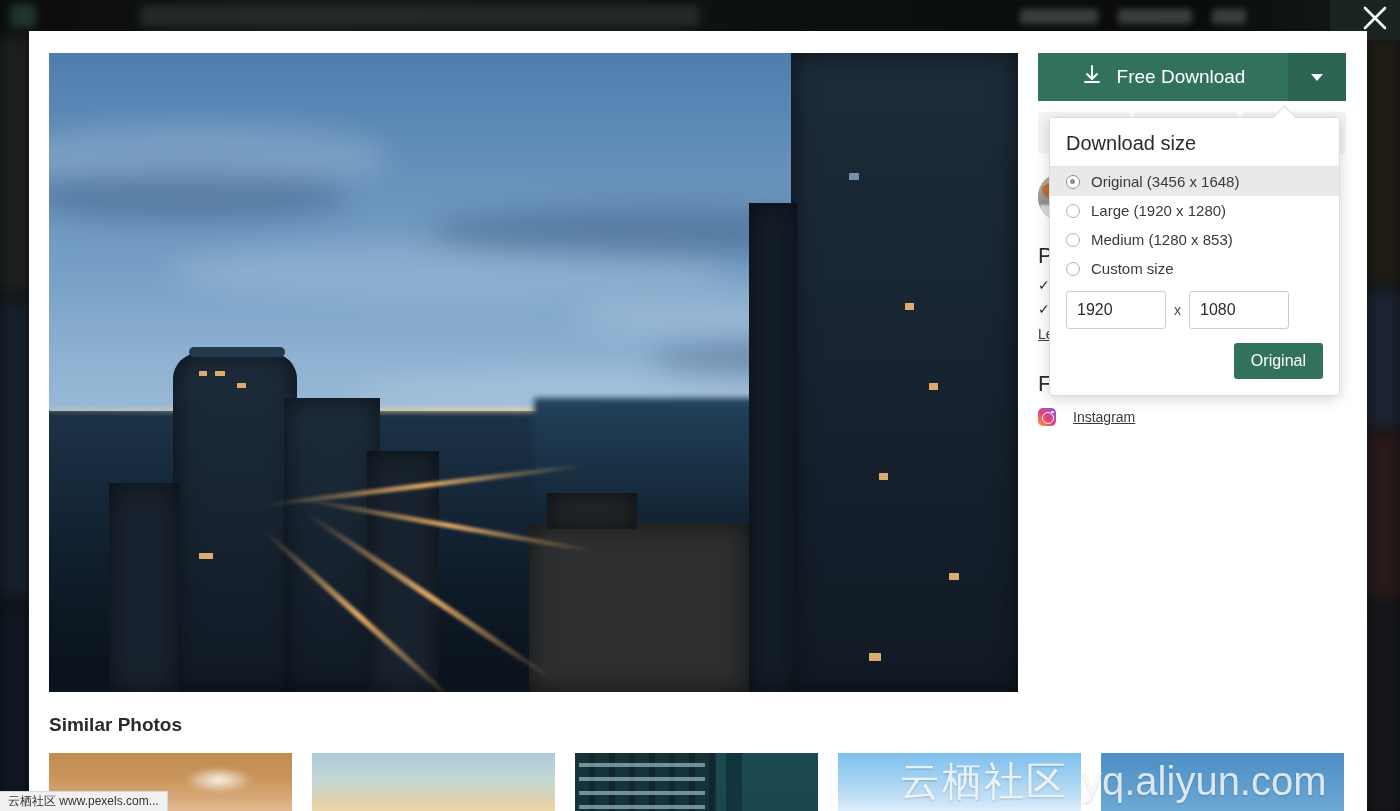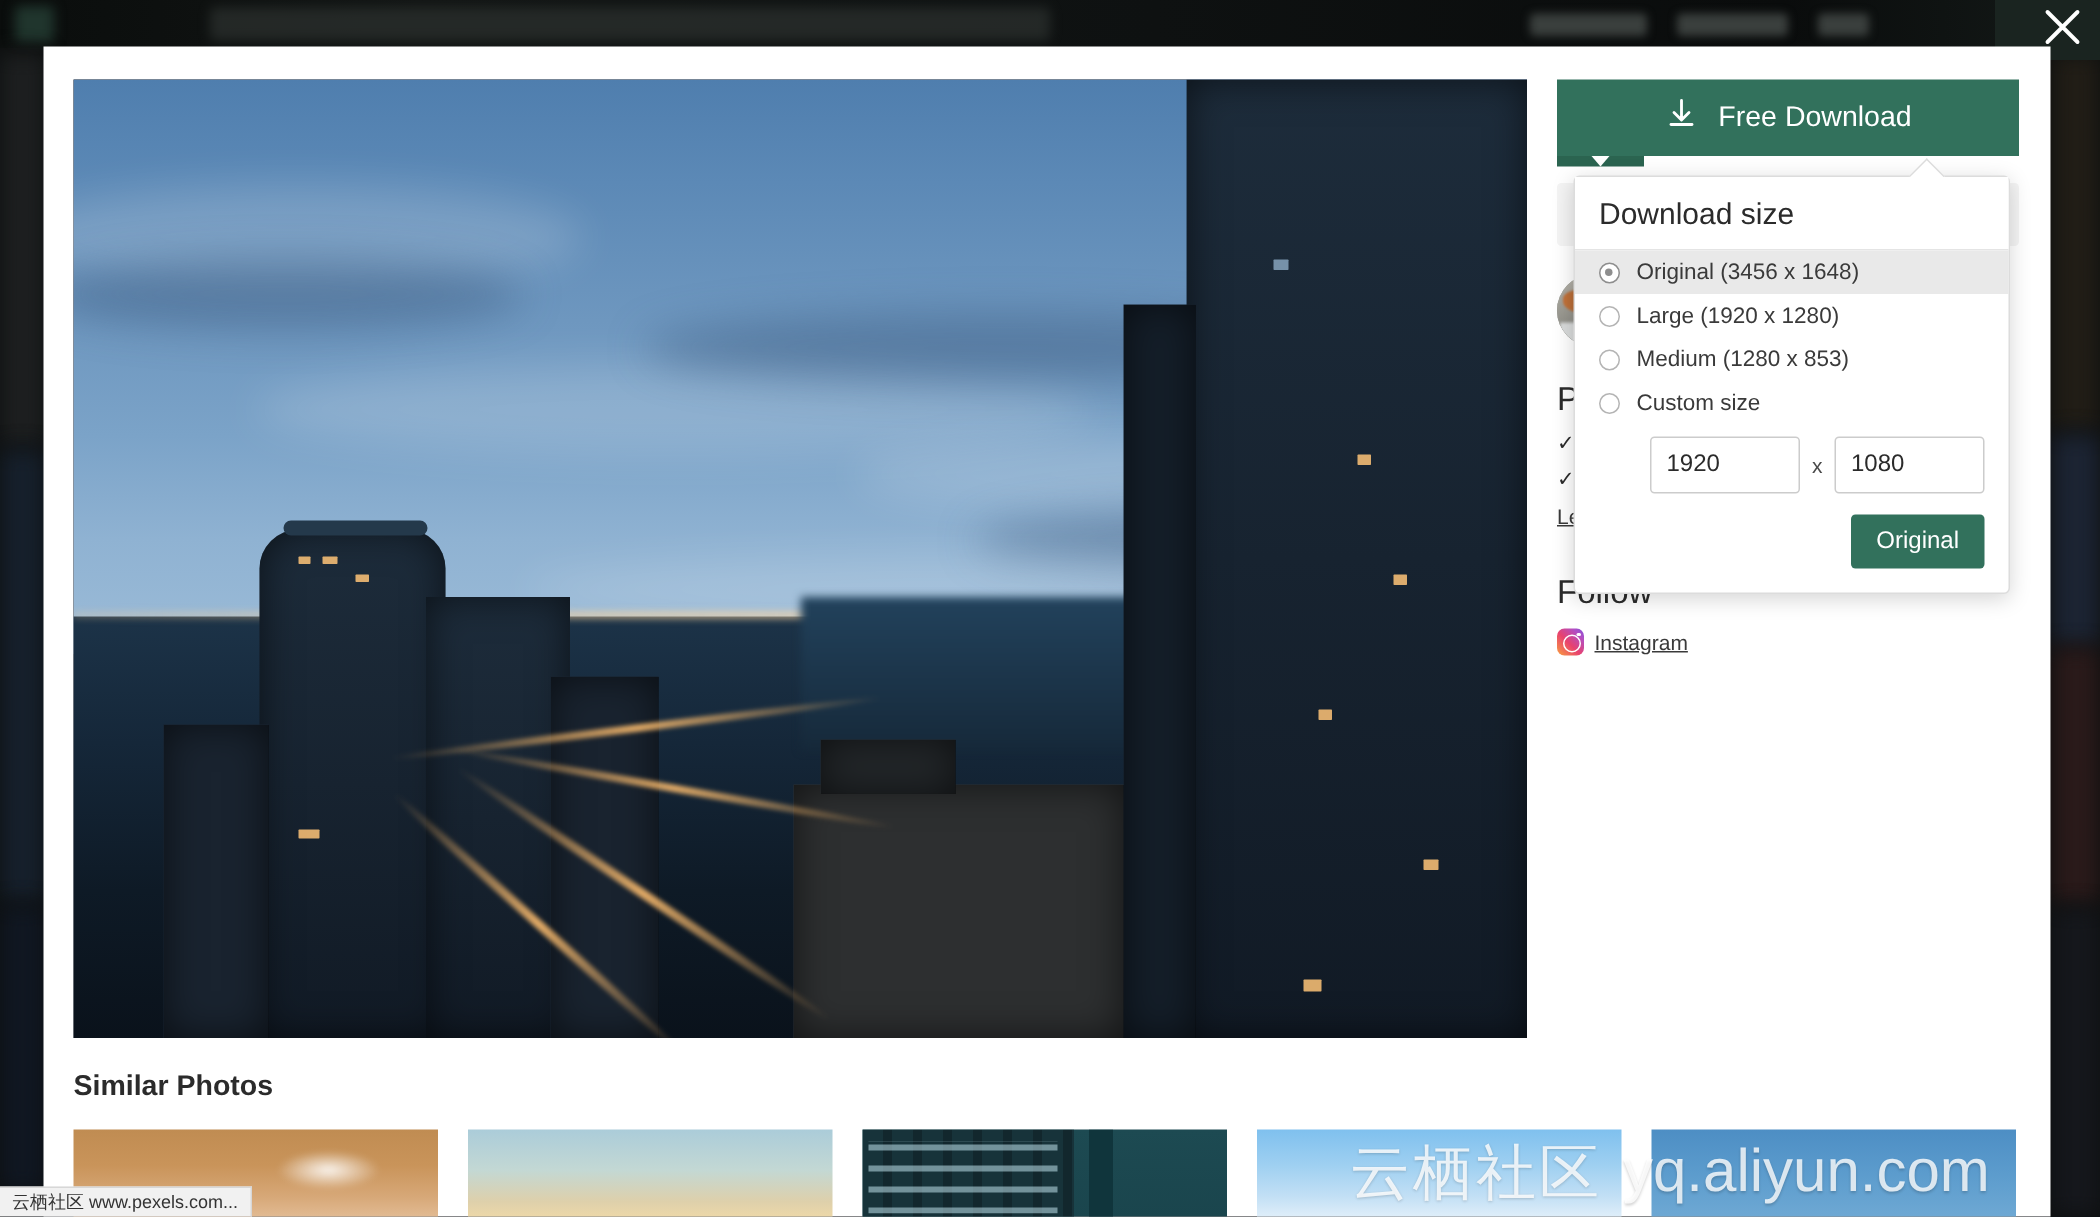--- a/index.html
+++ b/index.html
@@ -97,21 +97,21 @@
     filter: blur(1.5px); border-radius: 40%;
   }
   .roof {
     position: absolute; background: #24394b;
   }
 
   
   #rail {
     position: absolute; left: 1009px; top: 22px; width: 308px;
   }
-  #free-download-row { display: flex; height: 58px; flex-direction: column; }
+  #free-download-row { display: flex; height: 48px; }
   #free-download-btn {
     flex: 1; background: #32715c; color: #fff; border: none;
     display: flex; align-items: center; justify-content: center; gap: 14px;
     font-size: 19px; cursor: pointer;
   }
   #dl-caret {
     width: 58px; background: #2b6450; border: none; cursor: pointer;
     display: flex; align-items: center; justify-content: center;
   }
   .caret-tri {
@@ -145,21 +145,21 @@
 
   #license-block { margin-top: 22px; }
   #license-title { font-size: 22px; color: #2b2b2b; font-weight: normal; }
   .license-line { margin-top: 8px; font-size: 14px; color: #3a3a3a; }
   .license-line .tick { color: #2b2b2b; margin-right: 4px; }
   #learn-more { display: inline-block; margin-top: 9px; font-size: 14px;
     color: #3a3a3a; text-decoration: underline; cursor: pointer; }
 
   #follow-block { margin-top: 28px; }
   #follow-title { font-size: 22px; color: #2b2b2b; font-weight: normal; }
-  #instagram-row { display: flex; align-items: center; gap: 7px; margin-top: 11px; cursor: pointer; }
+  #instagram-row { display: flex; align-items: center; gap: 17px; margin-top: 11px; cursor: pointer; }
   #ig-icon { width: 18px; height: 18px; border-radius: 5px; position: relative;
     background: linear-gradient(45deg,#f9a03f 0%,#e8426e 45%,#b14fc5 80%,#7d50d8 100%); flex: none; }
   #ig-icon::before { content:""; position:absolute; left:4px; top:4px; width:10px; height:10px;
     border:1.6px solid #fff; border-radius:50%; }
   #ig-icon::after { content:""; position:absolute; right:2.5px; top:2.5px; width:2.2px; height:2.2px;
     background:#fff; border-radius:50%; }
   #ig-label { font-size: 14px; color: #3a3a3a; text-decoration: underline; }
 
   
   #dl-popover {
@@ -186,21 +186,21 @@
   .size-opt.selected { background: #e9e9e9; }
   .radio {
     width: 14px; height: 14px; border-radius: 50%;
     border: 1.5px solid #b4b4b4; background: #fff; flex: none; position: relative;
   }
   .size-opt.selected .radio { border-color: #8e8e8e; }
   .size-opt.selected .radio::after {
     content: ""; position: absolute; left: 3px; top: 3px;
     width: 5px; height: 5px; border-radius: 50%; background: #8e8e8e;
   }
-  #custom-row { display: flex; align-items: center; gap: 8px; padding: 8px 16px 0 34px; justify-content: flex-end; }
+  #custom-row { display: flex; align-items: center; gap: 8px; padding: 8px 16px 0 16px; }
   .dim-input {
     width: 100px; height: 38px; border: 1px solid #ccc; border-radius: 3px;
     padding: 0 10px; font-size: 16px; color: #2b2b2b;
     font-family: "Liberation Sans", sans-serif; background: #fff;
   }
   #dim-x { font-size: 14px; color: #4a4a4a; }
   #pop-download-row { display: flex; justify-content: flex-end; padding: 14px 16px 16px 16px; }
   #pop-download-btn {
     background: #32715c; color: #fff; border: none; border-radius: 3px;
     padding: 9px 17px; font-size: 16px; cursor: pointer;

